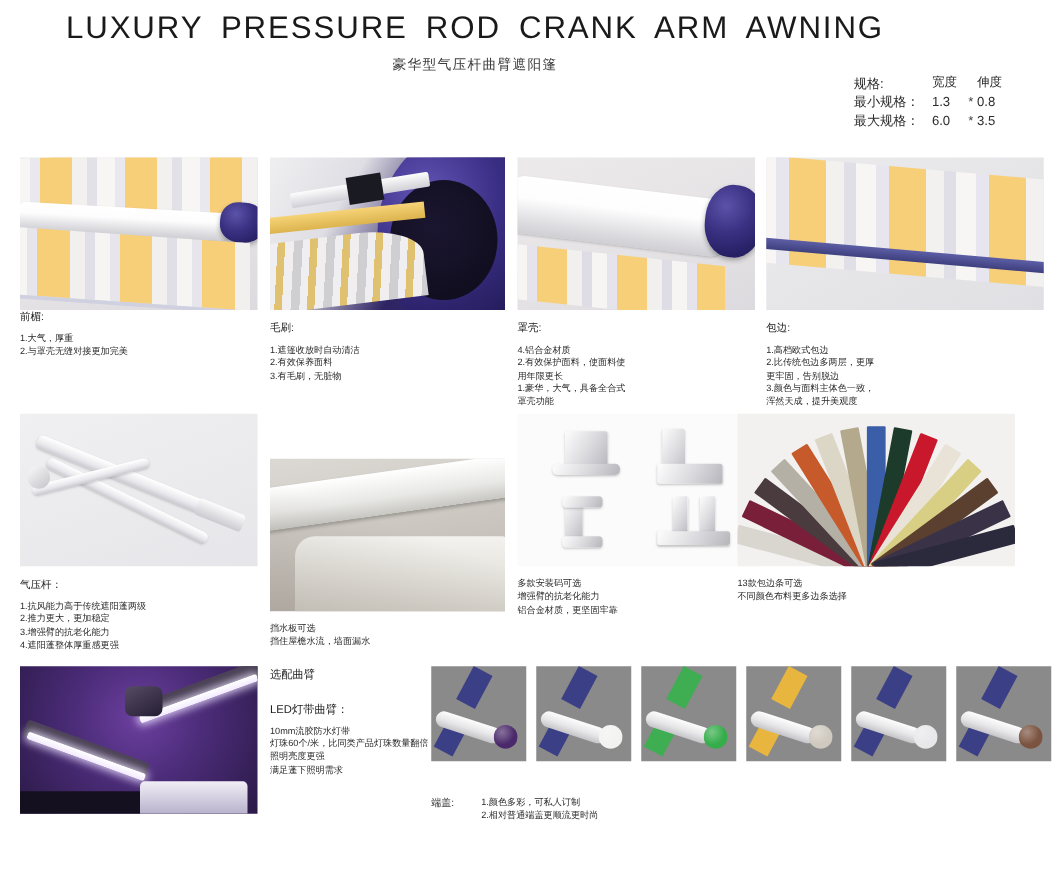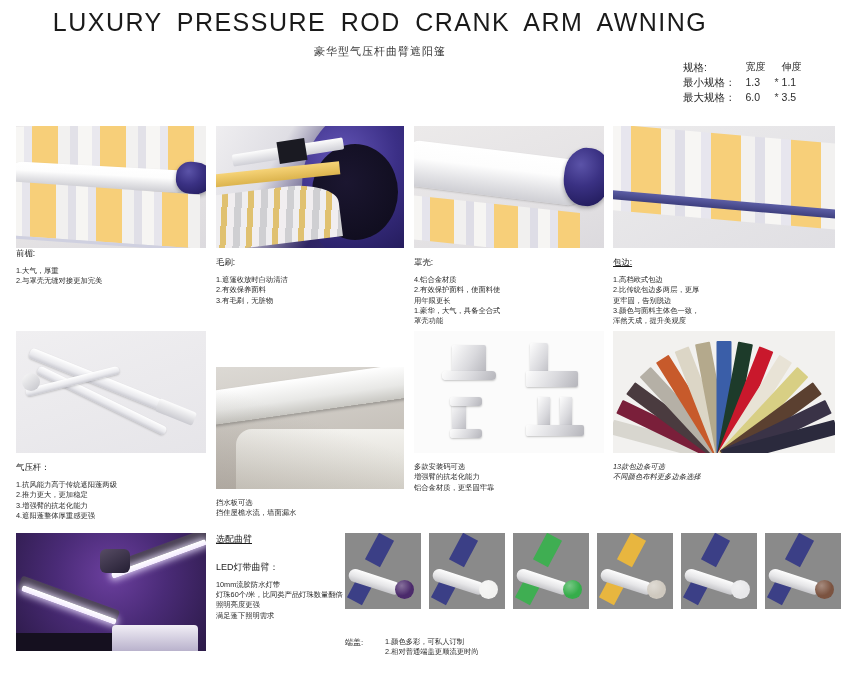--- a/index.html
+++ b/index.html
@@ -33,21 +33,21 @@
   .spec .lbl{padding-right:10px;}
   .spec .hd{font-size:10px;color:#2b2b2b;}
   .spec .num{min-width:22px;}
   .spec .star{text-align:center;color:#444;padding:0 3px;}
 
   
   .panel{position:absolute;}
   .photo{position:relative;overflow:hidden;background:#e9e9ec;}
   .cap{font-size:7.3px;line-height:1.42;color:#2a2a2a;}
   .cap .h{font-size:8.4px;color:#1c1c1c;margin-bottom:6px;display:block;}
-  .cap .h.u{text-decoration:underline;}
+  .cap .h.u{}
   .cap .l{display:block;white-space:nowrap;}
 
   
   .ph1{background:linear-gradient(160deg,#eceaea 0%,#e4e2e4 60%,#dcdade 100%);}
   .stripe-fab{position:absolute;}
   .bar{position:absolute;border-radius:9px;
        background:linear-gradient(180deg,#ffffff 0%,#fdfdfd 38%,#e3e3e6 72%,#cfcfd4 100%);
        box-shadow:0 1px 2px rgba(0,0,0,.18);}
   .endcap{position:absolute;border-radius:40% 46% 46% 40%/44%;
        background:radial-gradient(circle at 34% 30%,#5b53a8 0%,#3a3183 42%,#272064 78%,#1d1852 100%);
@@ -104,21 +104,21 @@
             <tr>
           <td class="lbl">规格:</td>
           <td class="hd num">宽度</td>
           <td class="star"></td>
           <td class="hd num">伸度</td>
         </tr>
         <tr>
           <td class="lbl">最小规格：</td>
           <td class="num">1.3</td>
           <td class="star">*</td>
-          <td class="num">1.1</td>
+          <td class="num">0.8</td>
         </tr>
         <tr>
           <td class="lbl">最大规格：</td>
           <td class="num">6.0</td>
           <td class="star">*</td>
           <td class="num">3.5</td>
         </tr>
       </tbody>
         </table>
     </div>
@@ -245,21 +245,21 @@
       <div class="bk" style="left:146px;top:66px;width:12px;height:34px;"></div>
       <div class="bk" style="left:112px;top:94px;width:58px;height:11px;border-radius:2px;"></div>
     </div>
     <div class="cap" style="margin-top:9px;">
       <span class="l">多款安装码可选</span>
       <span class="l">增强臂的抗老化能力</span>
       <span class="l">铝合金材质，更坚固牢靠</span>
     </div>
   </div>
 
-  <div class="panel" style="left:613px;top:331px;width:194px;font-style:italic;">
+  <div class="panel" style="left:590px;top:331px;width:194px;">
     <div class="photo ph8" style="width:222px;height:122px;">
       <div id="fan" style="position:absolute;left:0;top:0;width:222px;height:122px;">
           <div class="fanstrip" style="background: rgb(216, 214, 207); transform: translateX(-50%) rotate(-75deg);"></div>
           <div class="fanstrip" style="background: rgb(122, 31, 58); transform: translateX(-50%) rotate(-64.2857deg);"></div>
           <div class="fanstrip" style="background: rgb(74, 59, 63); transform: translateX(-50%) rotate(-53.5714deg);"></div>
           <div class="fanstrip" style="background: rgb(181, 176, 166); transform: translateX(-50%) rotate(-42.8571deg);"></div>
           <div class="fanstrip" style="background: rgb(199, 90, 43); transform: translateX(-50%) rotate(-32.1429deg);"></div>
           <div class="fanstrip" style="background: rgb(220, 214, 198); transform: translateX(-50%) rotate(-21.4286deg);"></div>
           <div class="fanstrip" style="background: rgb(180, 169, 140); transform: translateX(-50%) rotate(-10.7143deg);"></div>
           <div class="fanstrip" style="background: rgb(58, 94, 168); transform: translateX(-50%) rotate(0deg);"></div>

